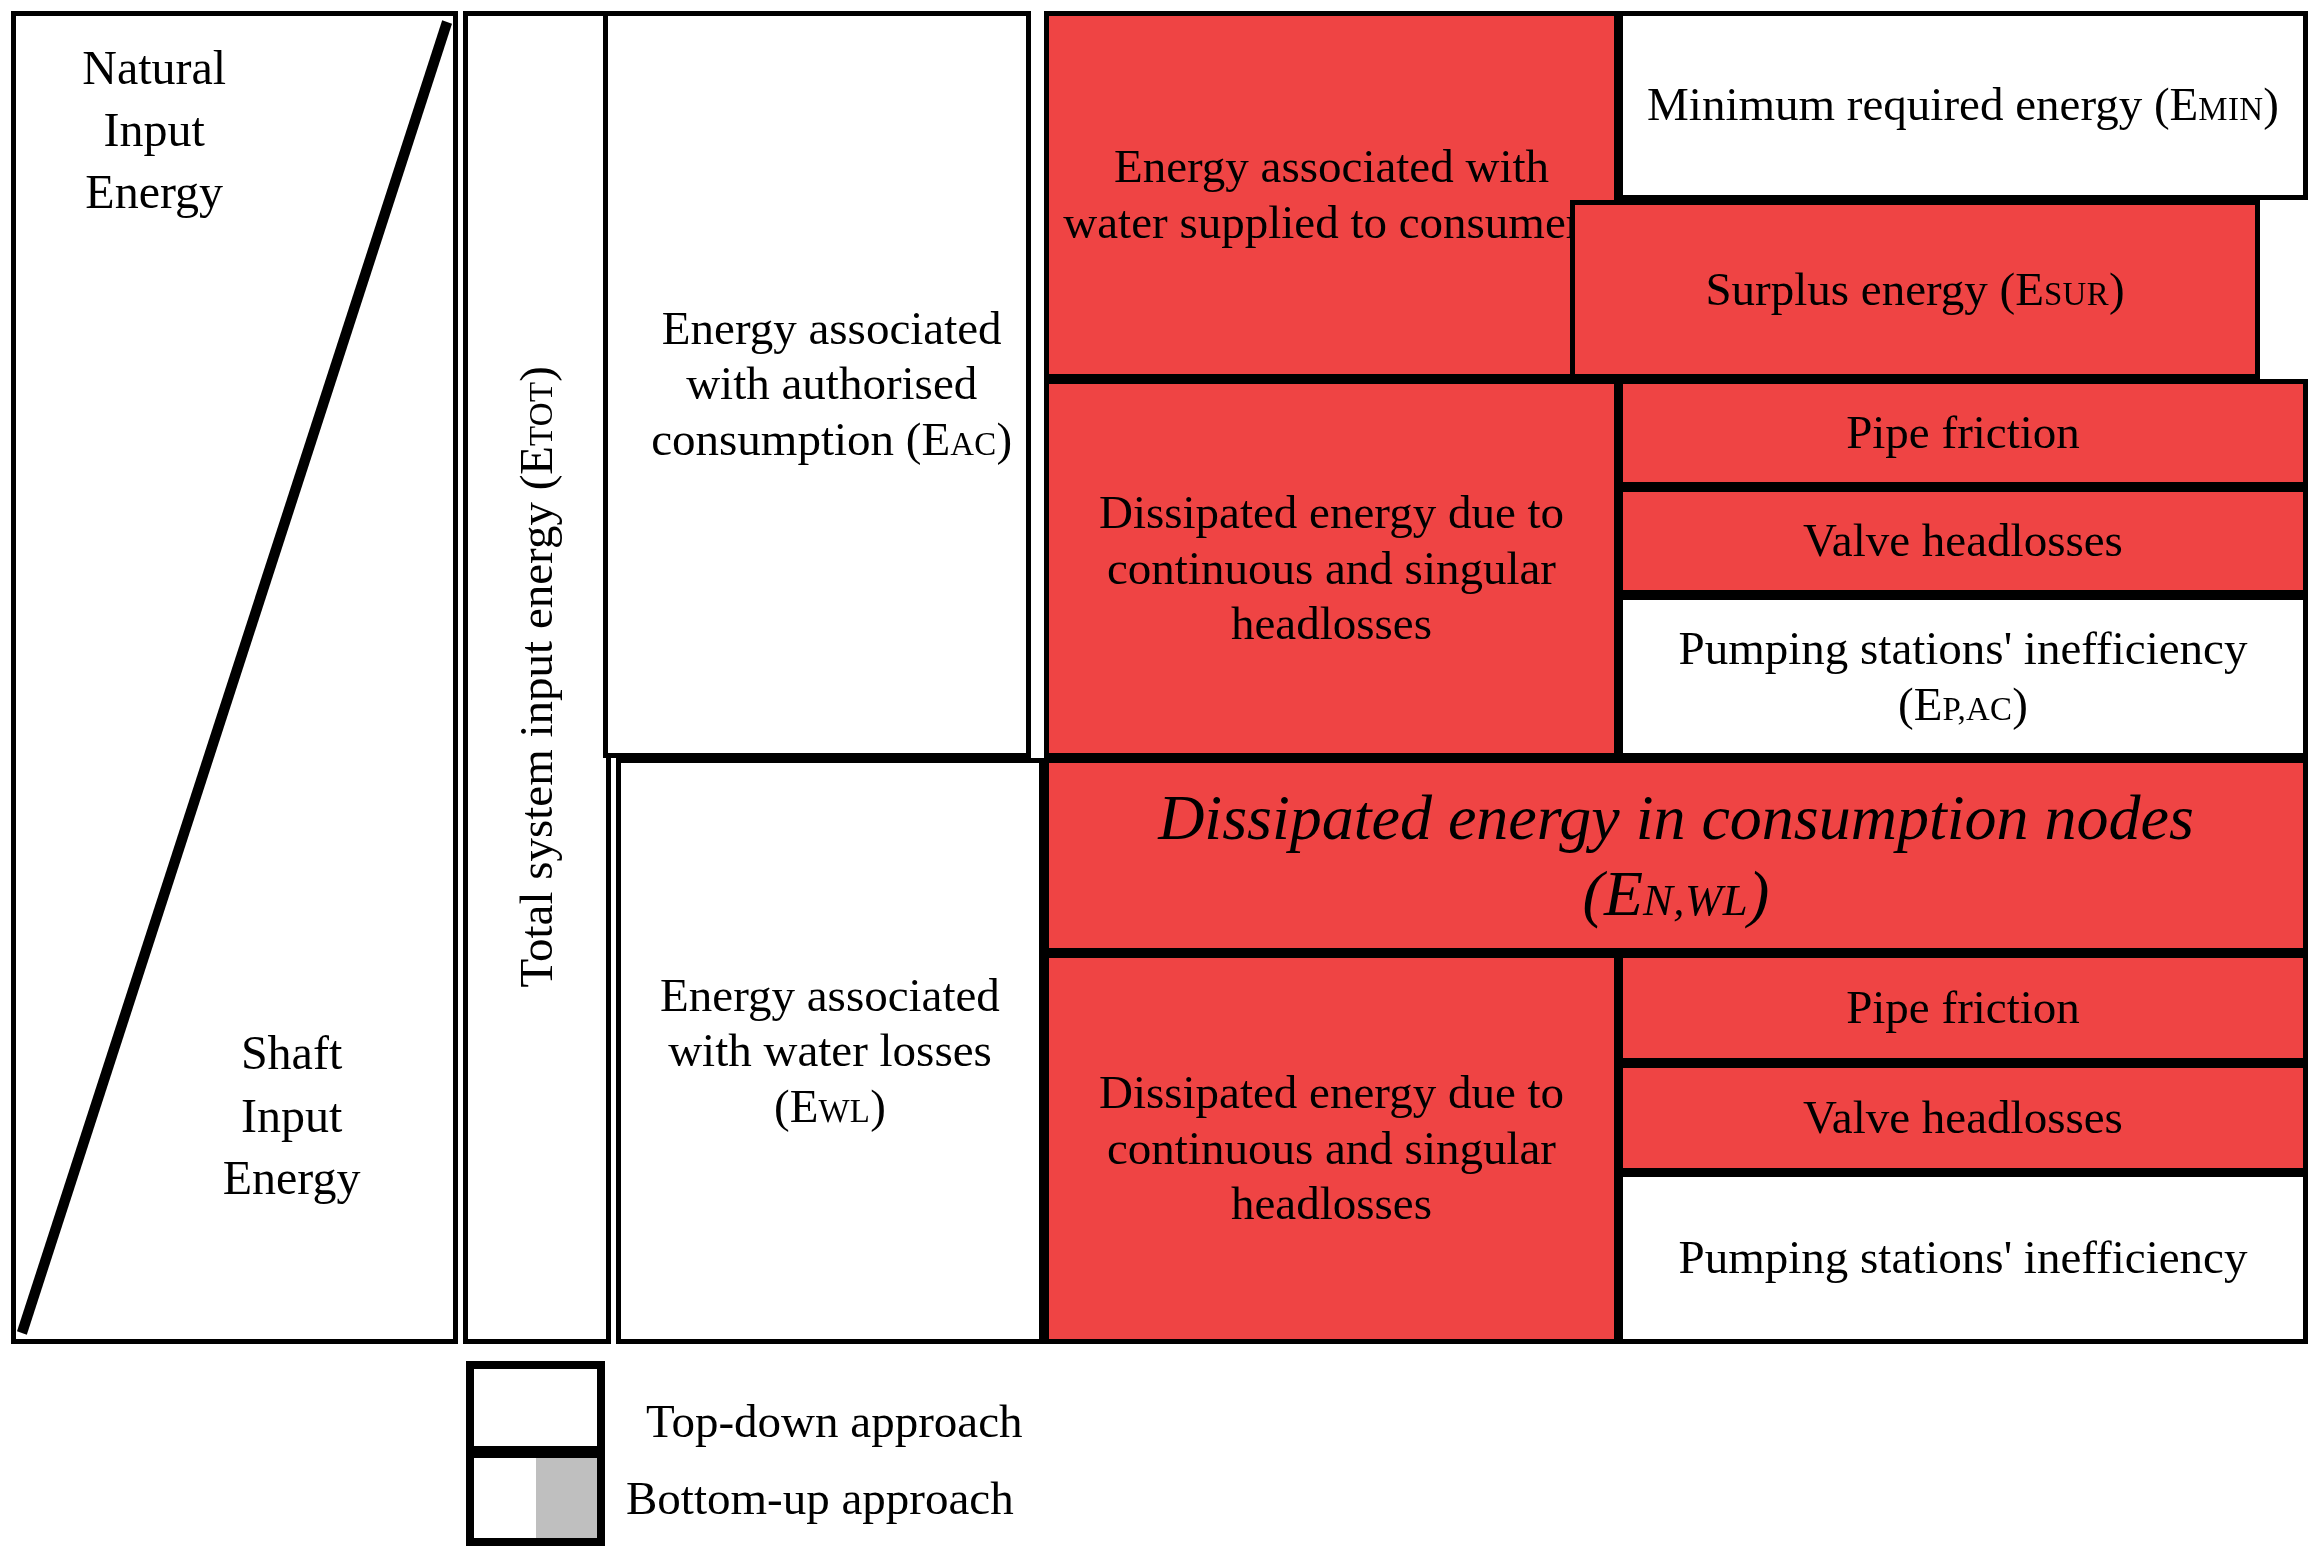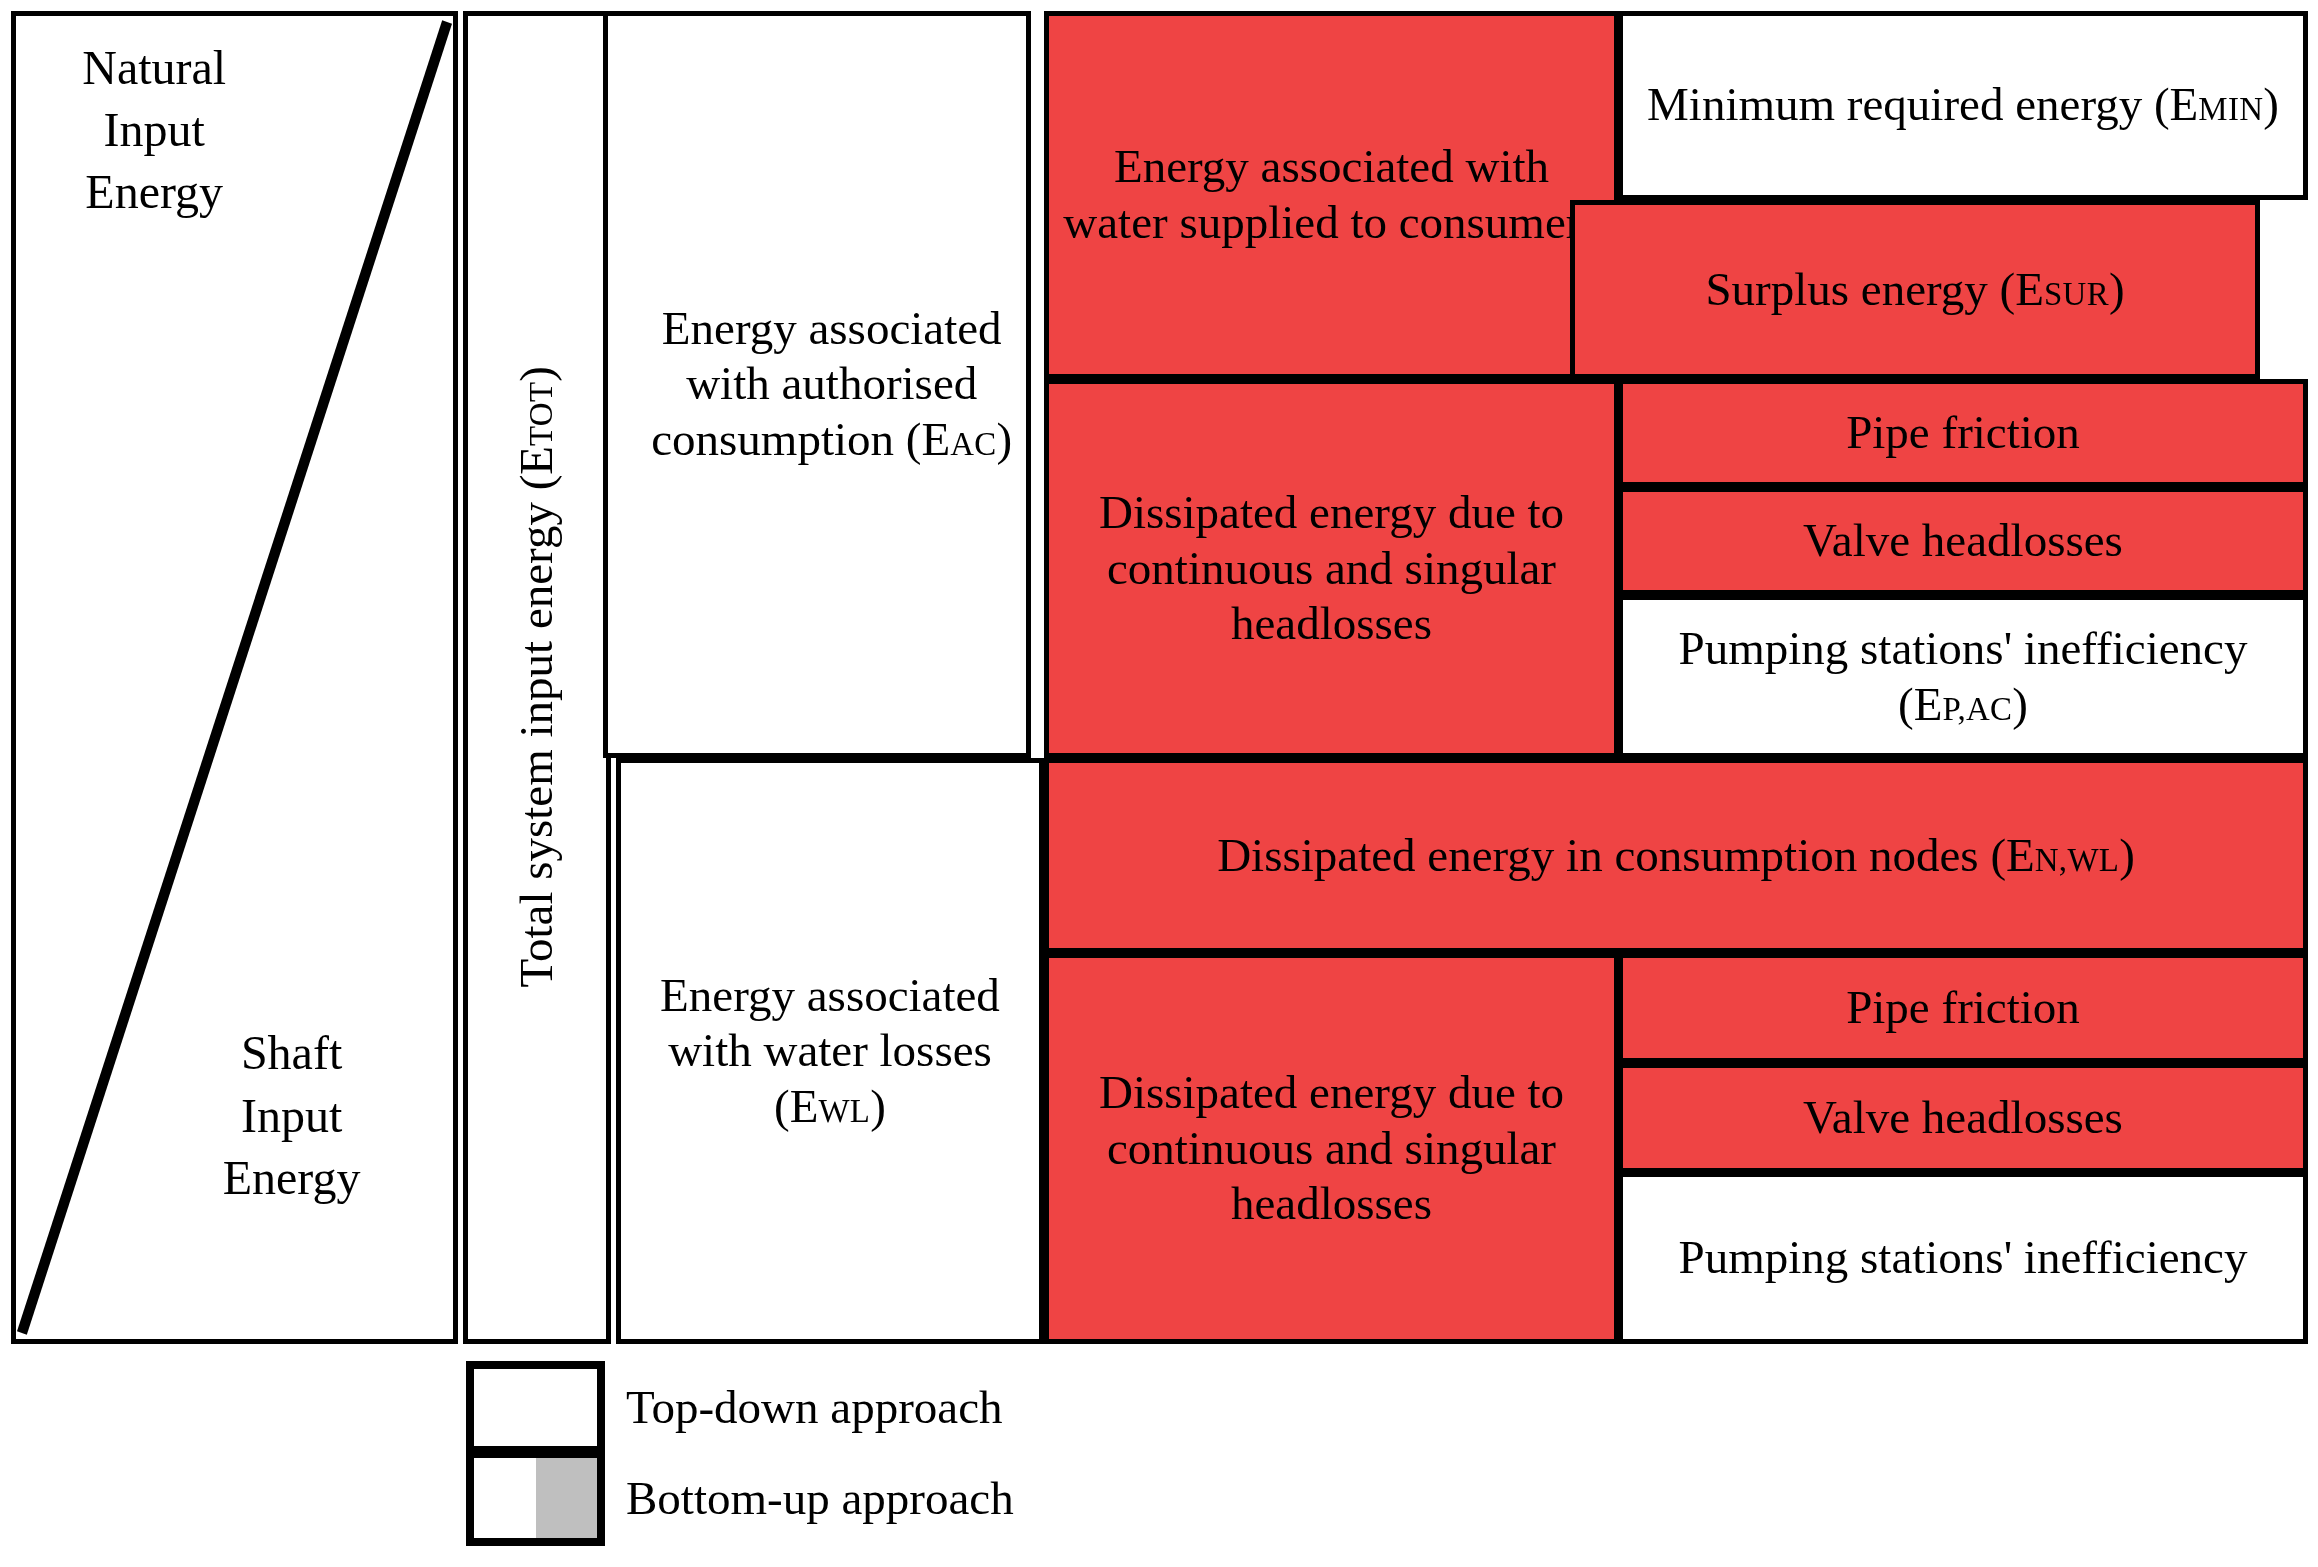--- a/index.html
+++ b/index.html
@@ -102,21 +102,21 @@
     right: 0; top: 0;
     width: 50%; height: 100%;
     background: #bfbfbf;
   }
   .legend-label {
     position: absolute;
     left: 160px;
     font-size: 47px;
     white-space: nowrap;
   }
-  #legend-label-top { top: 19px; }
+  #legend-label-top { top: 33px; margin-left: 20px; }
   #legend-label-bottom { top: 110px; }
 </style>
 </head>
 <body>
 
 <div id="page">
 
   <div class="cell" id="col1" style="display:block;padding:0;">
     <svg class="diag" viewBox="0 0 591 1763" preserveAspectRatio="none">
       <line x1="8" y1="1755" x2="583" y2="8" stroke="#000000" stroke-width="14"></line>
@@ -166,21 +166,21 @@
   </div>
 
   <div class="cell gray" style="left:1618px; top:487px; width:690px; height:108px;">
     <span class="txt">Valve headlosses</span>
   </div>
 
   <div class="cell" style="left:1618px; top:595px; width:690px; height:163px;">
     <span class="txt"><span>Pumping stations' inefficiency (E</span><span class="sub">P,AC</span><span>)</span></span>
   </div>
 
-  <div class="cell gray" style="left:1044px; top:758px; width:1264px; height:195px; font-size:47px;">
+  <div class="cell gray" style="left:1044px; top:758px; width:1264px; height:195px; font-size:64px;font-style:italic;">
     <span class="txt"><span>Dissipated energy in consumption nodes (E</span><span class="sub">N,WL</span><span>)</span></span>
   </div>
 
   <div class="cell gray" style="left:1044px; top:953px; width:575px; height:391px;">
     <span class="txt">Dissipated energy due to continuous and singular headlosses</span>
   </div>
 
   <div class="cell gray" style="left:1618px; top:953px; width:690px; height:110px;">
     <span class="txt">Pipe friction</span>
   </div>

